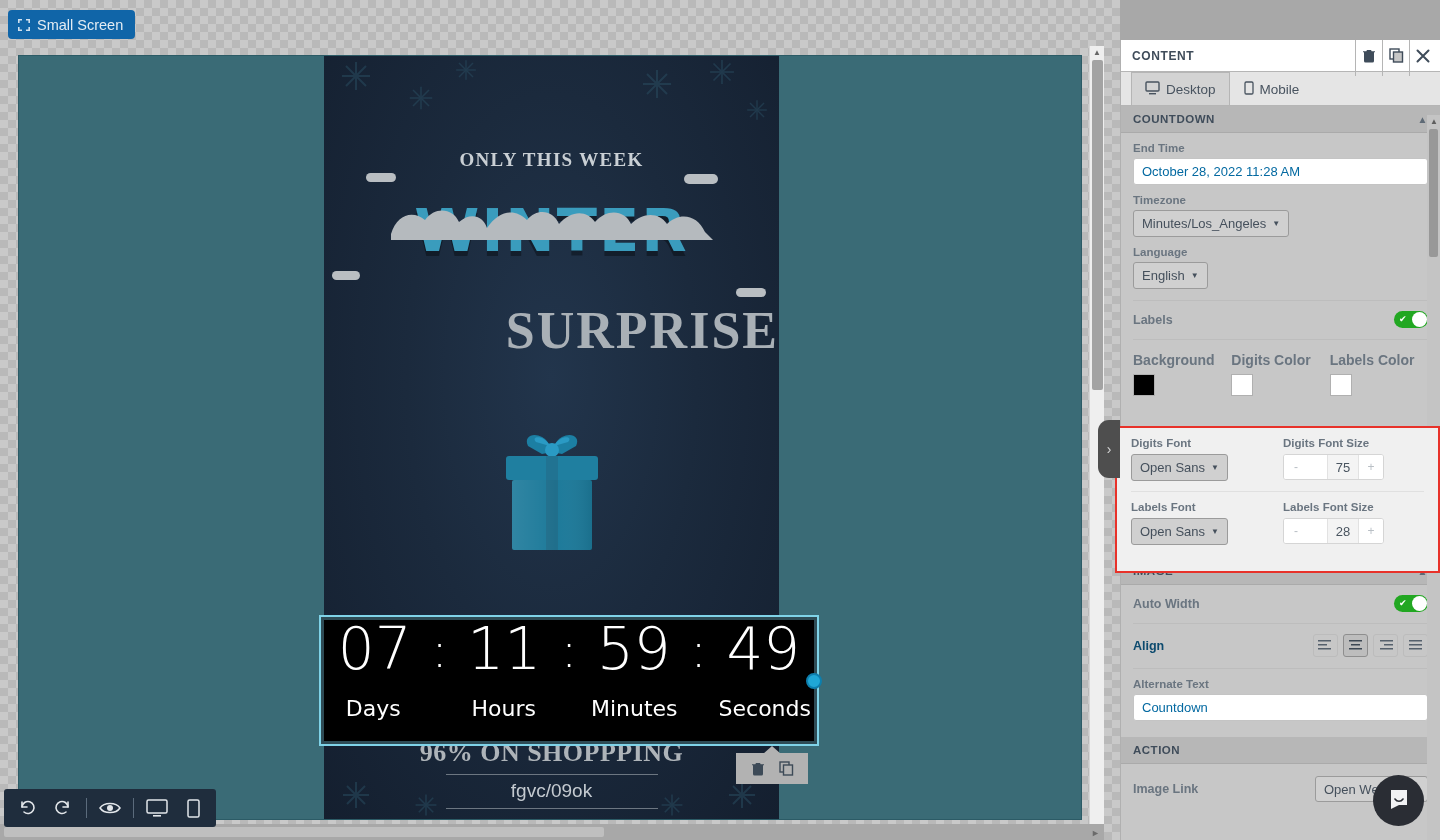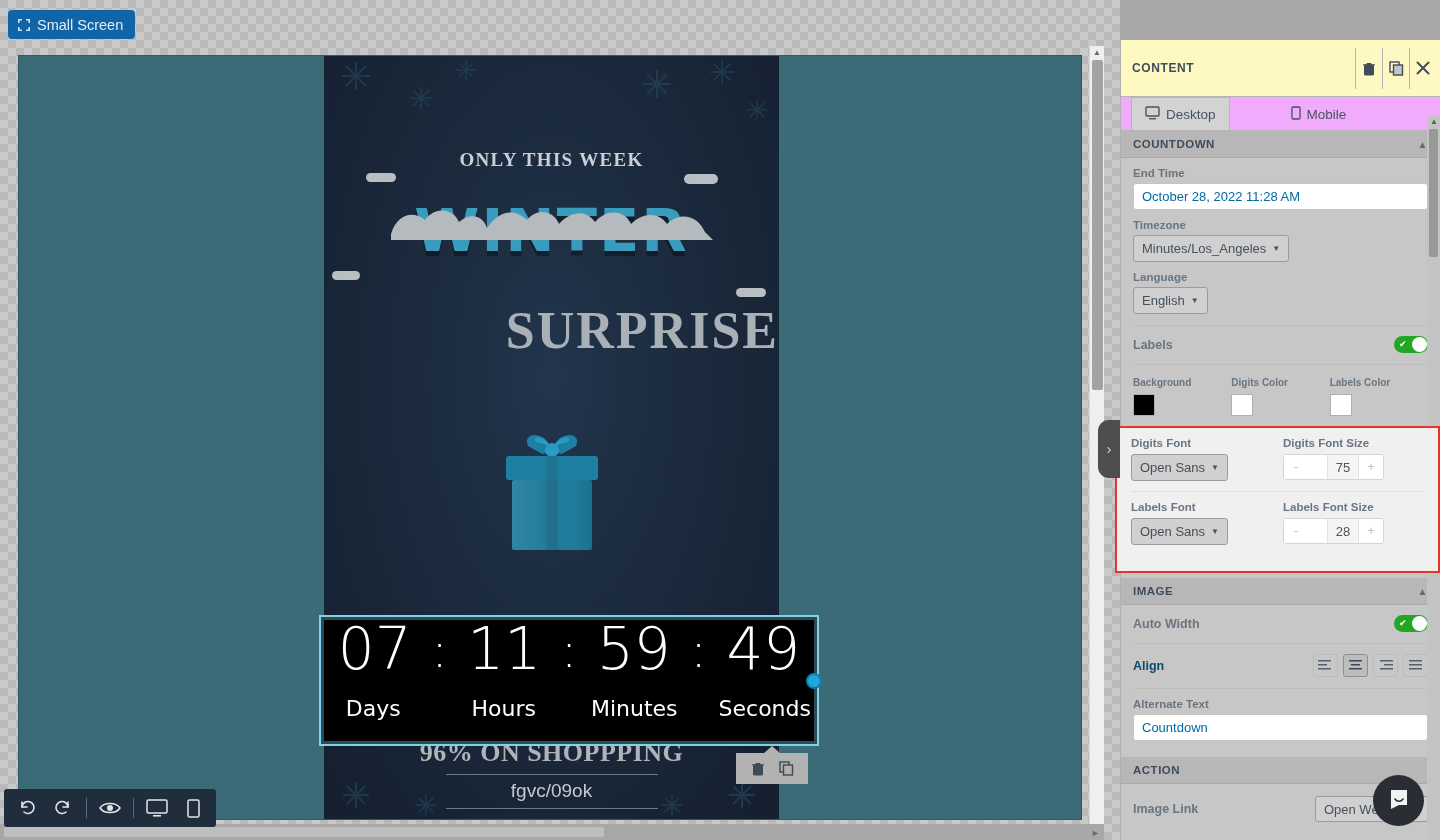--- a/index.html
+++ b/index.html
@@ -163,38 +163,37 @@
   }
 
   
   .panel {
     position: absolute; right: 0; top: 40px;
     width: 320px; height: 800px; background: #c7c7c7;
     border-left: 1px solid #b0b0b0;
     overflow: hidden;
   }
   .panel-header {
-    height: 57px; background: #fef9c3; border-bottom: 1px solid #b5b5b5;
+    height: 32px; background: #ffffff; border-bottom: 1px solid #b5b5b5;
     display: flex; align-items: center; padding-left: 11px;
   }
   .panel-title {
     font-size: 12px; font-weight: bold; color: #3f4c5a; letter-spacing: .6px;
     flex: 1;
   }
   .hdr-btn {
     width: 27px; height: 41px; display:flex; align-items:center; justify-content:center;
     border-left: 1px solid #b5b5b5; cursor: pointer;
   }
   .hdr-btn:last-child { padding-right: 4px; width: 31px; }
 
   .tabs {
     height: 34px; display: flex; align-items: stretch;
-    background: #f0abfc; border-bottom: 1px solid #b5b5b5;
+    background: #e5e5e5; border-bottom: 1px solid #b5b5b5;
     padding-left: 10px;
-    gap: 47px;
   }
   .tab {
     display: flex; align-items: center; gap: 6px; padding: 0 13px;
     font-size: 13.5px; color: #48535f; cursor: pointer;
     border: 1px solid transparent; border-bottom: none;
   }
   .tab.active { background: #d3d3d3; border-color: #b5b5b5; }
 
   .section-head {
     height: 27px; background: #b7b7b7; border-bottom: 1px solid #aaa;
@@ -229,21 +228,21 @@
     position: relative; cursor: pointer;
   }
   .toggle .knob {
     position:absolute; right:1px; top:1px; width:15px; height:15px;
     border-radius:50%; background:#fff;
   }
   .toggle .chk { position:absolute; left:5px; top:3px; color:#fff; font-size:9px; }
 
   .colors-row { display: flex; padding: 12px 12px 0; }
   .color-cell { width: 100px; }
-  .color-cell .cl { font-size: 10px; color: #6a7580; font-weight: bold; margin-bottom: 6px; }
+  .color-cell .cl { font-size: 14px; color: #6a7580; font-weight: bold; margin-bottom: 6px; }
   .swatch { width: 22px; height: 22px; border: 1px solid #b0b0b0; background: #fff; }
 
   
   .highlight-block {
     position: absolute; left: 1115px; top: 426px;
     width: 325px; height: 147px;
     border: 2px solid #e8322a; background: #f0f0f0;
     z-index: 30;
   }
   .hb-row { display: flex; padding: 9px 14px 0; }

